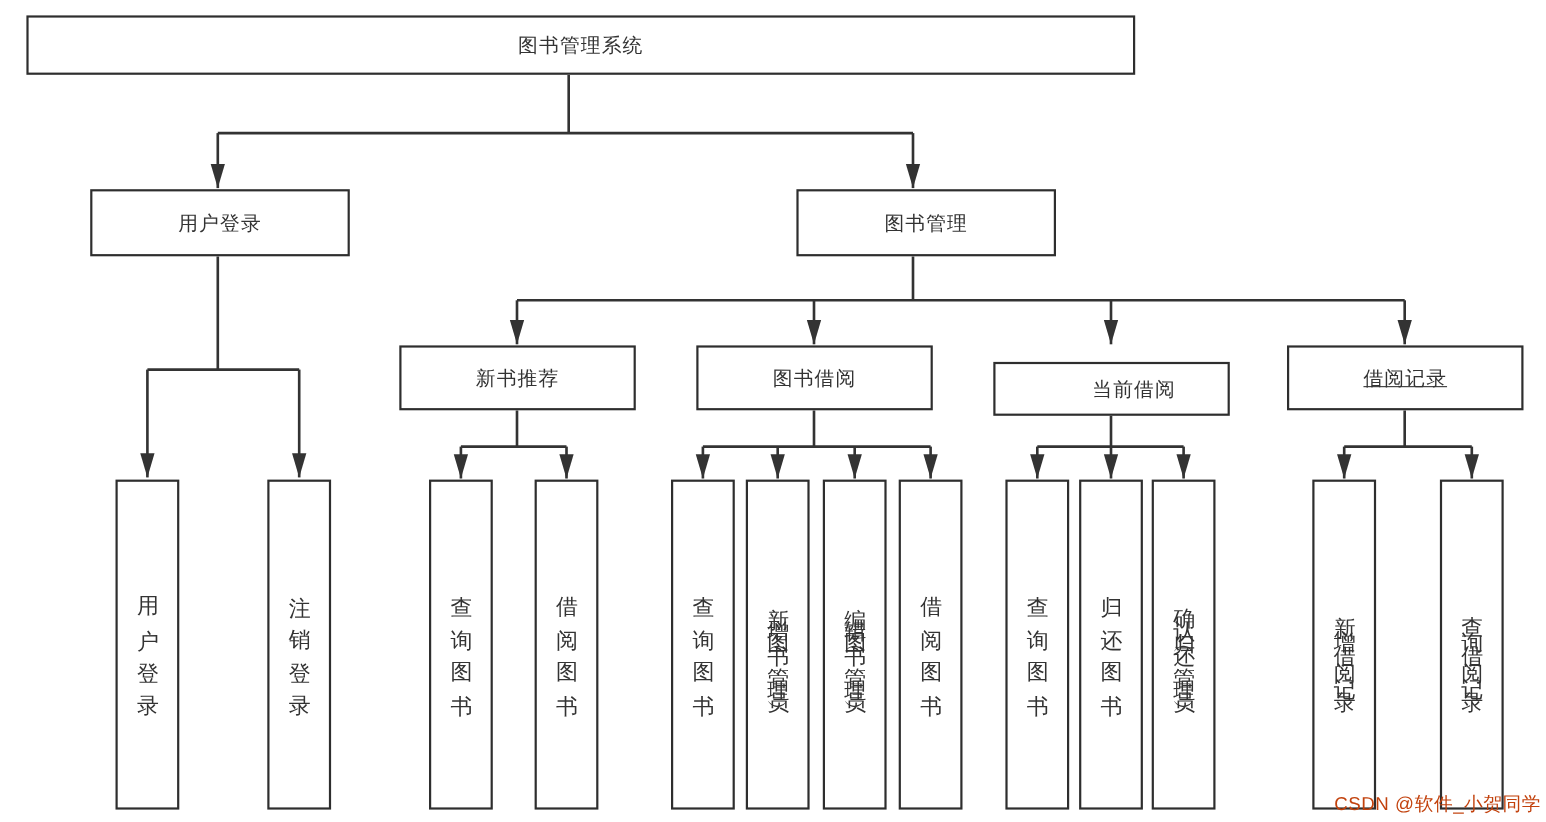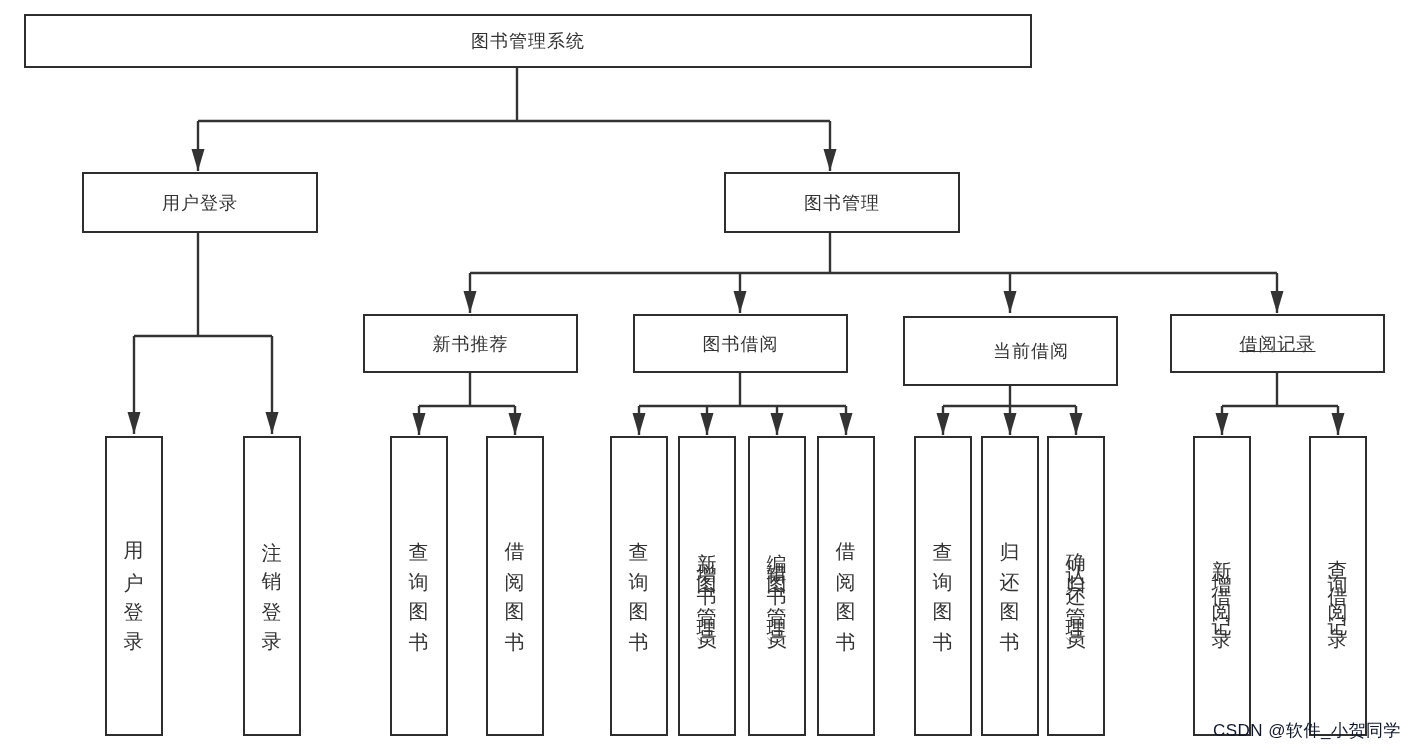--- a/index.html
+++ b/index.html
@@ -41,21 +41,21 @@
     white-space: nowrap;
   }
   .vt-wide  span { letter-spacing: 30px; }
   .vt-mid   span { letter-spacing: 14px; }
   .vt-tight span { letter-spacing: 11px; }
   .watermark {
     position: absolute;
     right: 4px;
     top: 719px;
     font-size: 17px;
-    color: #0f172a;
+    color: #c2410c;
     letter-spacing: 0.5px;
     white-space: nowrap;
   }
 </style>
 </head>
 <body>
 
 <div class="canvas">
 
   <svg class="connectors" width="1405" height="747" viewBox="0 0 1405 747" xmlns="http://www.w3.org/2000/svg">
@@ -108,21 +108,21 @@
     </g>
   </svg>
 
   <div class="node hbox root-box" style="left:12px; top:14px; width:1008px; height:54px;margin-left:12px;">图书管理系统</div>
 
   <div class="node hbox" style="left:82px; top:172px; width:236px; height:61px;">用户登录</div>
   <div class="node hbox" style="left:712px; top:172px; width:236px; height:61px;margin-left:12px;">图书管理</div>
 
   <div class="node hbox" style="left:363px; top:314px; width:215px; height:59px;">新书推荐</div>
   <div class="node hbox" style="left:633px; top:314px; width:215px; height:59px;">图书借阅</div>
-  <div class="node hbox" style="left:903px; top:316px; width:215px; height:70px;padding-left:41px;">当前借阅</div>
+  <div class="node hbox" style="left:903px; top:329px; width:215px; height:49px;padding-left:41px;">当前借阅</div>
   <div class="node hbox" style="left:1170px; top:314px; width:215px; height:59px;text-decoration:underline;">借阅记录</div>
 
   <div class="node vbox vt-wide" style="left:105px; top:436px; width:58px; height:300px;">
     <span>用户登录</span>
   </div>
   <div class="node vbox vt-wide" style="left:243px; top:436px; width:58px; height:300px;">
     <span>注销登录</span>
   </div>
 
   <div class="node vbox vt-wide" style="left:390px; top:436px; width:58px; height:300px;">

